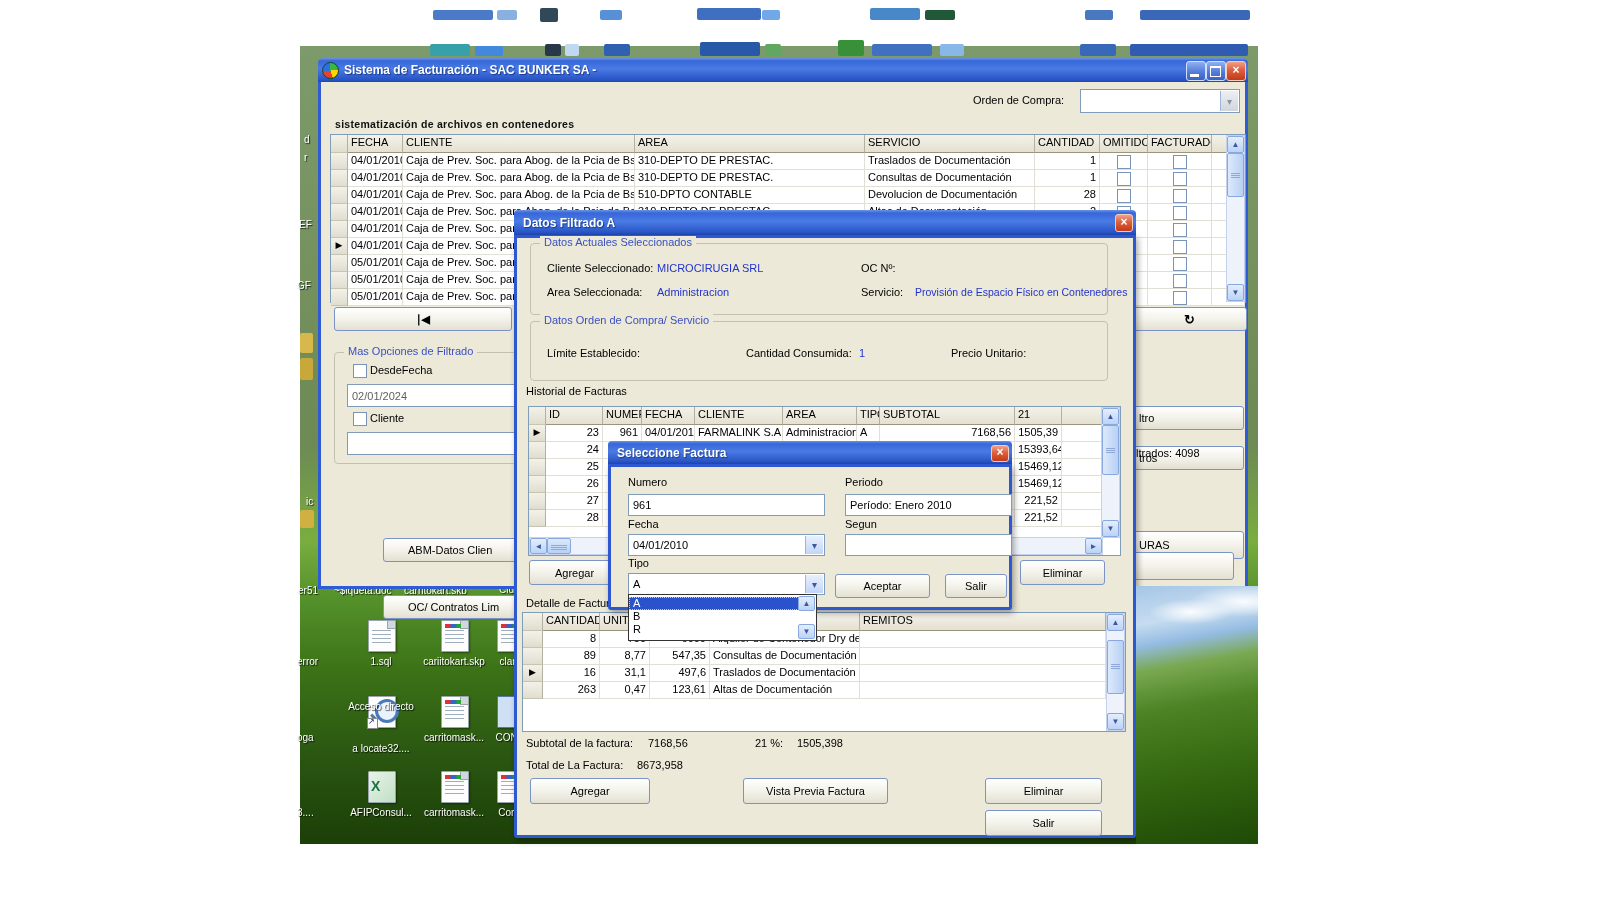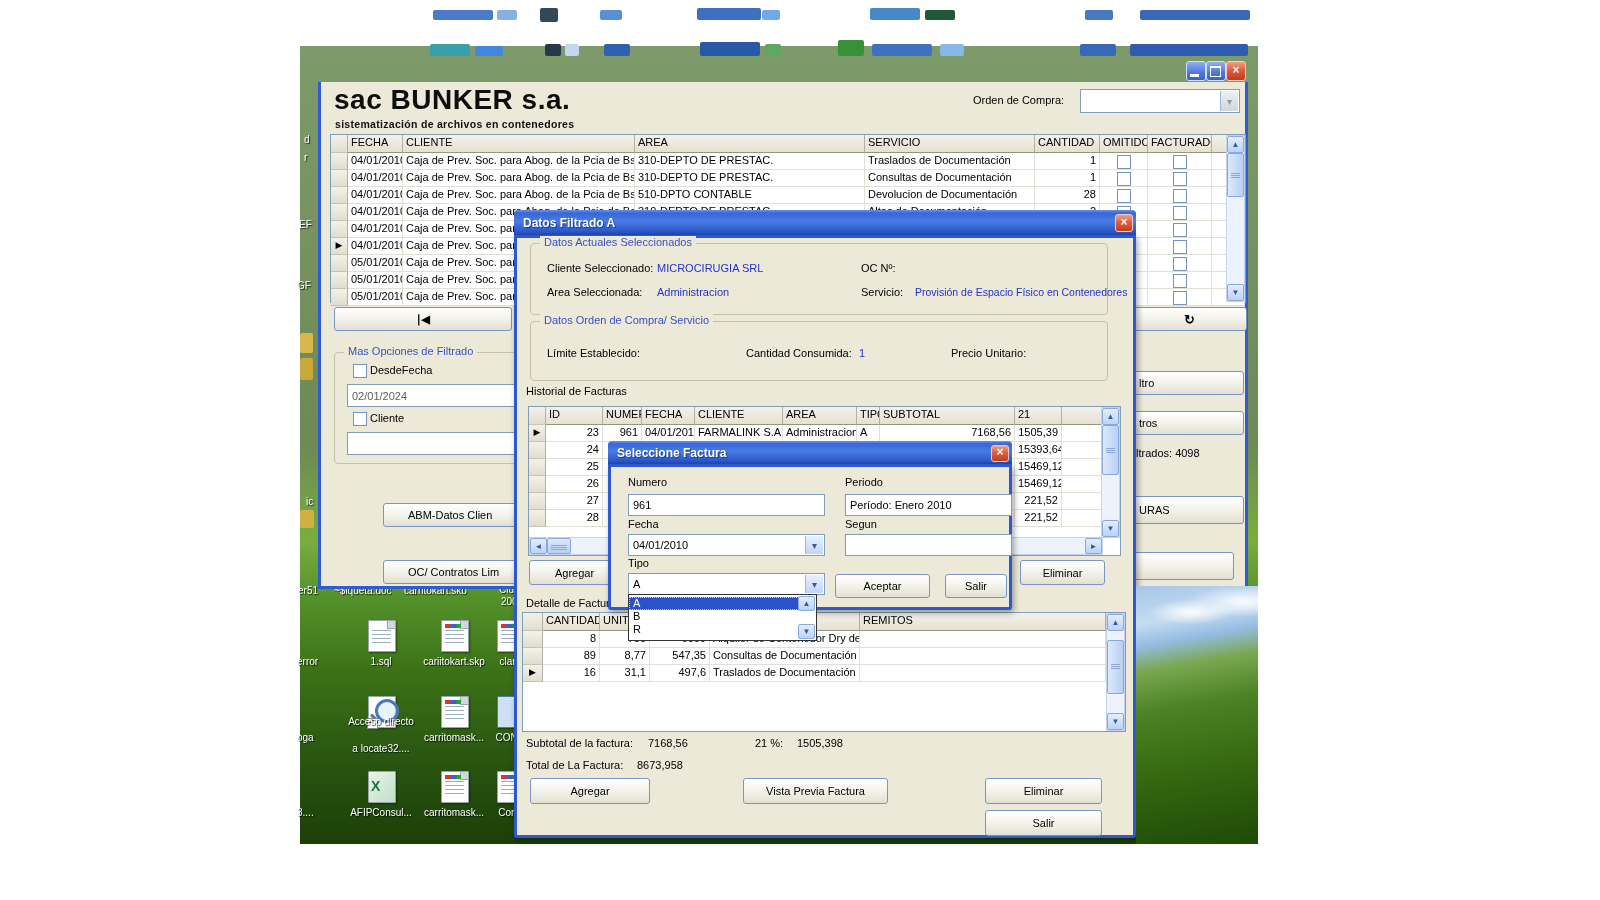--- a/index.html
+++ b/index.html
@@ -36,21 +36,21 @@
   .tb-btn.close{background:linear-gradient(180deg,#f0a088,#dd5f3d 45%,#c23a18);border-color:#f5cdbd;
           color:#fff;font-weight:bold;font-size:12px;text-align:center;line-height:16px;}
   .ico-min{position:absolute;left:3px;bottom:3px;width:9px;height:3px;background:#fff;}
   .ico-max{position:absolute;left:3px;top:4px;width:9px;height:8px;border:1px solid #fff;border-top:2px solid #fff;}
   .app-ico{width:15px;height:15px;border-radius:50%;margin:0 5px 0 4px;
            background:conic-gradient(#39b54a 0 25%,#ffd400 25% 45%,#e8432a 45% 72%,#2d6fe0 72% 100%);
            border:1px solid #184a18;}
   .btn{position:absolute;border:1px solid #7b94c8;border-radius:3px;font-size:11px;
        background:linear-gradient(180deg,#ffffff,#f2f1e8 55%,#e3e0d2);
        display:flex;align-items:center;justify-content:center;color:#000;}
-  .btn.leftal{justify-content:flex-start;padding-left:10px;}
+  .btn.leftal{justify-content:flex-start;padding-left:10px;margin-top:35px;}
   .input{position:absolute;background:#fff;border:1px solid #7f9db9;font-size:11px;padding:2px 4px;
          display:flex;align-items:center;white-space:nowrap;overflow:hidden;}
   .combo-arrow{position:absolute;right:1px;top:1px;bottom:1px;width:17px;
        background:linear-gradient(180deg,#e8f0fc,#c2d5f8);border-left:1px solid #9eb4d8;
        display:flex;align-items:center;justify-content:center;color:#3a5a9c;font-size:10px;}
   .group{position:absolute;border:1px solid #c3c0b0;border-radius:4px;}
   .group-title{position:absolute;top:-8px;left:9px;background:#ECE9D8;padding:0 4px;color:#3a50c0;font-size:11px;}
   .lbl{position:absolute;white-space:nowrap;font-size:11px;}
   .blue{color:#2233cc;}
   .cbx{position:absolute;width:12px;height:12px;background:#fff;border:1px solid #7a94b8;}
@@ -142,21 +142,21 @@
       <div class="dicon skp" style="left: 497px; top: 620px;">
         <div class="fold"></div>
         <div class="lines"></div>
         <div class="mark"></div>
       </div>
       <div class="icon-label" style="left: 467px; top: 656px;">clam</div>
       <div class="dicon magnifier" style="left: 368px; top: 696px;">
         <div class="mag"></div>
         <div class="shortcut"></div>
       </div>
-      <div class="icon-label" style="left: 338px; top: 716px; text-align: center;">Acceso directo</div>
+      <div class="icon-label" style="left: 338px; top: 701px; text-align: center;">Acceso directo</div>
       <div class="icon-label" style="left: 338px; top: 743px;">a locate32....</div>
       <div class="dicon skp" style="left: 441px; top: 696px;">
         <div class="fold"></div>
         <div class="lines"></div>
         <div class="mark"></div>
       </div>
       <div class="icon-label" style="left: 411px; top: 732px;">carritomask...</div>
       <div class="dicon monitor" style="left: 497px; top: 696px;"></div>
       <div class="icon-label" style="left: 467px; top: 732px;">CONE</div>
       <div class="dicon excel" style="left: 368px; top: 771px;">
@@ -171,30 +171,33 @@
       <div class="icon-label" style="left: 411px; top: 807px;">carritomask...</div>
       <div class="dicon skp" style="left: 497px; top: 771px;">
         <div class="fold"></div>
         <div class="lines"></div>
         <div class="mark"></div>
       </div>
       <div class="icon-label" style="left: 467px; top: 807px;">Cons</div>
     </div>
 
   <div class="abs" style="left:318px;top:58px;width:930px;height:528px;z-index:20;">
+    <div class="titlebar abs" style="left:0;top:0;width:930px;height:24px;">
+      <div class="app-ico"></div>
+      <span>Sistema de Facturación - SAC BUNKER SA -</span>
+    </div>
     <div class="tb-btn" style="left:868px;top:3px;">
         <div class="ico-min"></div>
       </div>
     <div class="tb-btn" style="left:888px;top:3px;">
         <div class="ico-max"></div>
       </div>
     <div class="tb-btn close" style="left:908px;top:3px;">×</div>
     <div class="win-frame abs" style="left:0;top:24px;width:924px;height:504px;"></div>
 
-    <div class="abs logo1" style="left:16px;top:26px;">sac BUNKER s.a.</div>
     <div class="abs logo2" style="left:17px;top:60px;">sistematización de archivos en contenedores</div>
 
     <div class="lbl" style="left:655px;top:36px;">Orden de Compra:</div>
     <div class="input" style="left:762px;top:31px;width:150px;height:18px;">
       <span></span>
       <div class="combo-arrow" style="background:linear-gradient(180deg,#eceff4,#d2d6dc);color:#8a98ac;">▾</div>
     </div>
   </div>
 
   <div class="grid-frame" id="main-grid" style="left:330px;top:134px;width:914px;height:167px;z-index:21;">
@@ -541,20 +544,29 @@
       </div>
       <div class="grow" style="top: 52px; height: 17px;">
         <div class="gsel" style="flex: 0 0 20px; height: 17px;">▶</div>
         <div class="gc num" style="flex: 0 0 57px; height: 17px;">16</div>
         <div class="gc num" style="flex: 0 0 50px; height: 17px;">31,1</div>
         <div class="gc num" style="flex: 0 0 60px; height: 17px;">497,6</div>
         <div class="gc" style="flex: 0 0 150px; height: 17px;">Traslados de Documentación</div>
         <div class="gc" style="flex: 0 0 246px; height: 17px;"></div>
         <div class="gc" style="flex: 1 1 0%; height: 17px;"></div>
       </div>
+      <div class="grow" style="top: 69px; height: 17px;">
+        <div class="gsel" style="flex: 0 0 20px; height: 17px;"></div>
+        <div class="gc num" style="flex: 0 0 57px; height: 17px;">263</div>
+        <div class="gc num" style="flex: 0 0 50px; height: 17px;">0,47</div>
+        <div class="gc num" style="flex: 0 0 60px; height: 17px;">123,61</div>
+        <div class="gc" style="flex: 0 0 150px; height: 17px;">Altas de Documentación</div>
+        <div class="gc" style="flex: 0 0 246px; height: 17px;"></div>
+        <div class="gc" style="flex: 1 1 0%; height: 17px;"></div>
+      </div>
       <div class="sb" style="right: 0px; top: 0px; width: 17px; height: 116px;">
         <div class="sb-btn" style="left: 0px; top: 0px; width: 15px; height: 15px;">▲</div>
         <div class="sb-thumb" style="left: 0px; top: 26px; width: 15px; height: 52px;"></div>
         <div class="sb-btn" style="left: 0px; bottom: 0px; width: 15px; height: 15px;">▼</div>
       </div>
     </div>
 
   <div class="lbl" style="left:526px;top:737px;z-index:41;">Subtotal de la factura:</div>
   <div class="lbl" style="left:648px;top:737px;z-index:41;">7168,56</div>
   <div class="lbl" style="left:755px;top:737px;z-index:41;">21 %:</div>

